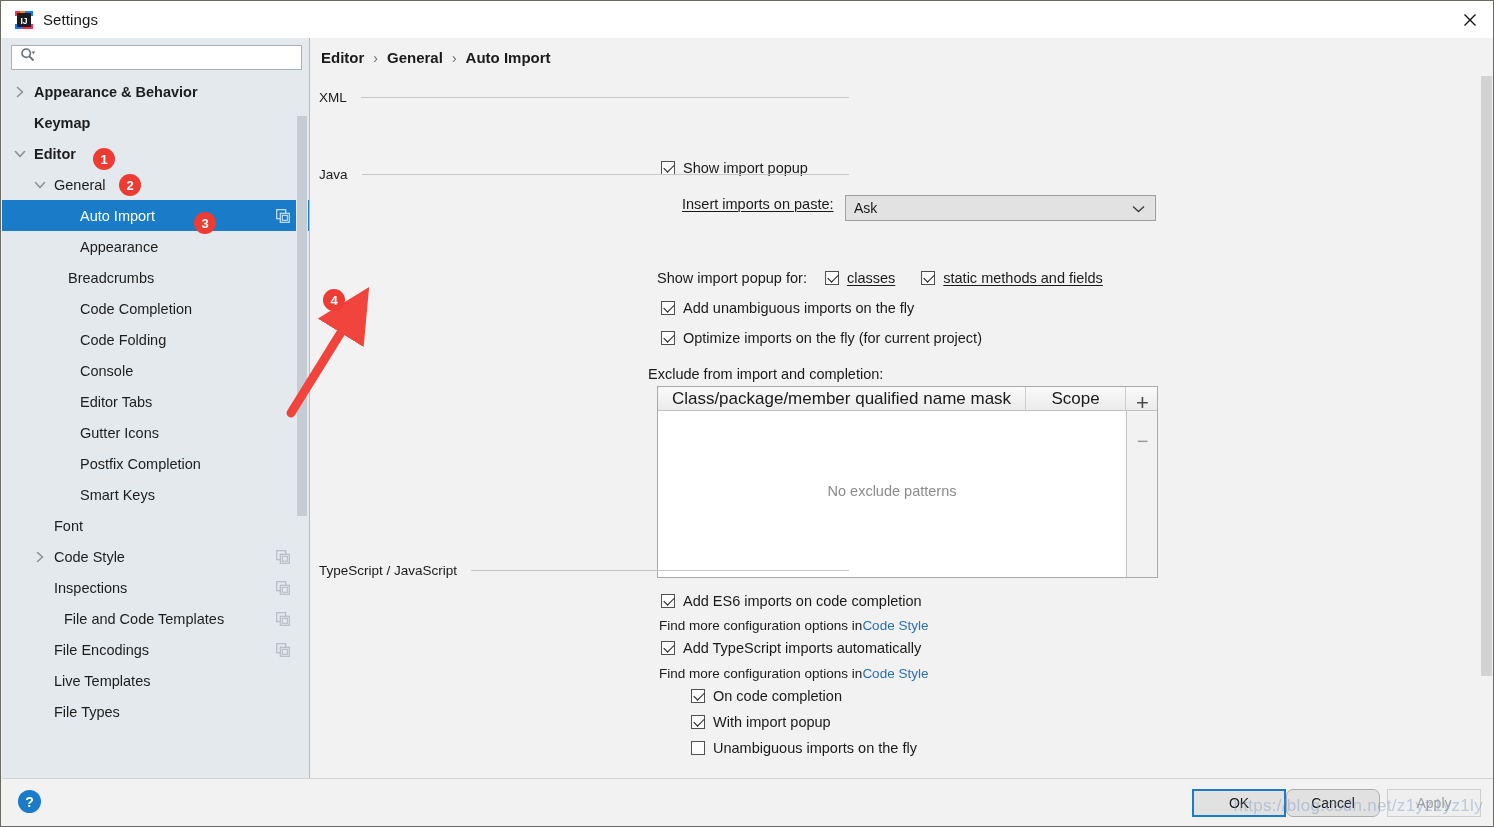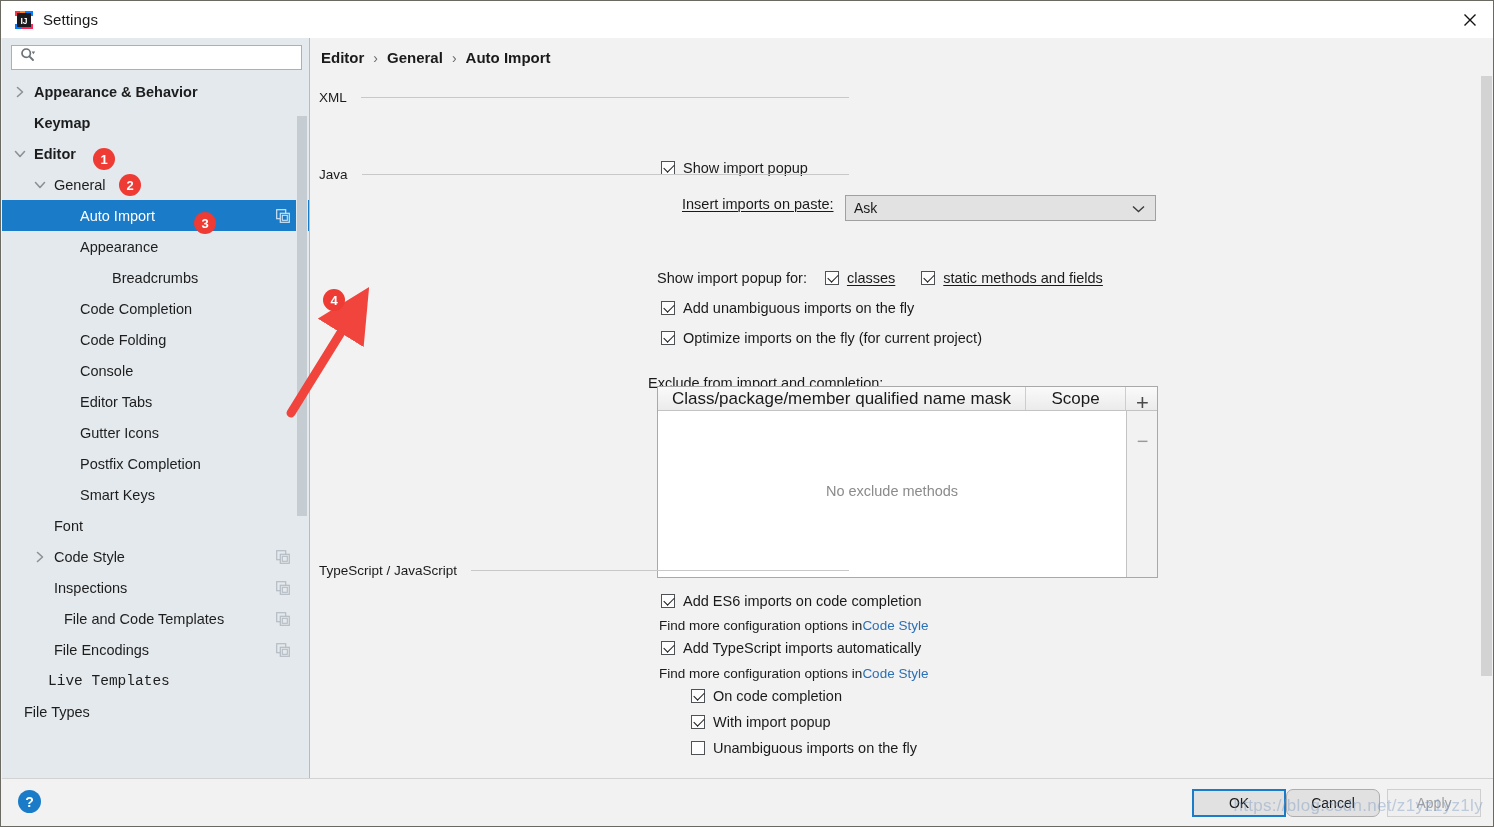--- a/index.html
+++ b/index.html
@@ -332,21 +332,21 @@
               <rect x="0.7" y="0.7" width="9" height="9" fill="none" stroke="#cfe4f5" stroke-width="1.2"></rect>
               <rect x="4.3" y="4.3" width="9" height="9" fill="#1a7bc9" stroke="#cfe4f5" stroke-width="1.2"></rect>
               <rect x="6.3" y="6.3" width="5" height="5" fill="none" stroke="#cfe4f5" stroke-width="1.1"></rect>
             </svg>
           </span>
         </div>
         <div class="tree-row" style="padding-left: 56px;">
           <span class="twisty"></span>
           <span class="tree-label" style="margin-left: 6px;">Appearance</span>
         </div>
-        <div class="tree-row" style="padding-left: 76px; gap: 12px;">
+        <div class="tree-row" style="padding-left: 44px;">
           <span class="twisty"></span>
           <span class="tree-label" style="margin-left: 6px;">Breadcrumbs</span>
         </div>
         <div class="tree-row" style="padding-left: 56px;">
           <span class="twisty"></span>
           <span class="tree-label" style="margin-left: 6px;">Code Completion</span>
         </div>
         <div class="tree-row" style="padding-left: 56px;">
           <span class="twisty"></span>
           <span class="tree-label" style="margin-left: 6px;">Code Folding</span>
@@ -418,23 +418,23 @@
           <span class="copy-icon">
             <svg width="14" height="14" viewBox="0 0 14 14">
               <rect x="0.7" y="0.7" width="9" height="9" fill="none" stroke="#b4bcc3" stroke-width="1.2"></rect>
               <rect x="4.3" y="4.3" width="9" height="9" fill="#e4e9ed" stroke="#b4bcc3" stroke-width="1.2"></rect>
               <rect x="6.3" y="6.3" width="5" height="5" fill="none" stroke="#b4bcc3" stroke-width="1.1"></rect>
             </svg>
           </span>
         </div>
         <div class="tree-row" style="padding-left: 30px;">
           <span class="twisty"></span>
-          <span class="tree-label" style=" font-family: Liberation Mono, monospace;">Live Templates</span>
-        </div>
-        <div class="tree-row" style="">
+          <span class="tree-label" style="margin-left: 6px;">Live Templates</span>
+        </div>
+        <div class="tree-row" style="padding-left: 30px;">
           <span class="twisty"></span>
           <span class="tree-label" style="margin-left: 6px;">File Types</span>
         </div>
       </div>
 
     <div id="sidebar-scrollbar">
       <div id="sidebar-thumb"></div>
     </div>
   </div>
 
@@ -491,32 +491,32 @@
     <div class="row" style="position:absolute;left:350px;top:262px;">
       <span class="cb checked"></span>
       <span class="cb-label">Add unambiguous imports on the fly</span>
     </div>
 
     <div class="row" style="position:absolute;left:350px;top:292px;">
       <span class="cb checked"></span>
       <span class="cb-label">Optimize imports on the fly (for current project)</span>
     </div>
 
-    <div class="row" style="position:absolute;left:337px;top:337px;">
+    <div class="row" style="position:absolute;left:337px;top:328px;">
       <span>Exclude from import and completion:</span>
     </div>
 
     <div id="exclude-table">
       <div id="table-head">
         <div class="th" id="th-mask">Class/package/member qualified name mask</div>
         <div class="th" id="th-scope">Scope</div>
         <div class="th" id="th-pad"></div>
       </div>
       <div id="table-body">
-        <div id="empty-text">No exclude methods</div>
+        <div id="empty-text">No exclude patterns</div>
         <div id="table-sidecol"></div>
       </div>
     </div>
     <div class="tbl-btn" style="position:absolute;left:816px;top:350px;font-size:22px;line-height:1;">+</div>
     <div class="tbl-btn" style="position:absolute;left:816px;top:388px;font-size:20px;line-height:1;color:#9a9a9a;">−</div>
 
     <div class="group" style="top:524px;">
       <div class="group-header">
         <span>TypeScript / JavaScript</span>
         <span class="rule"></span>

